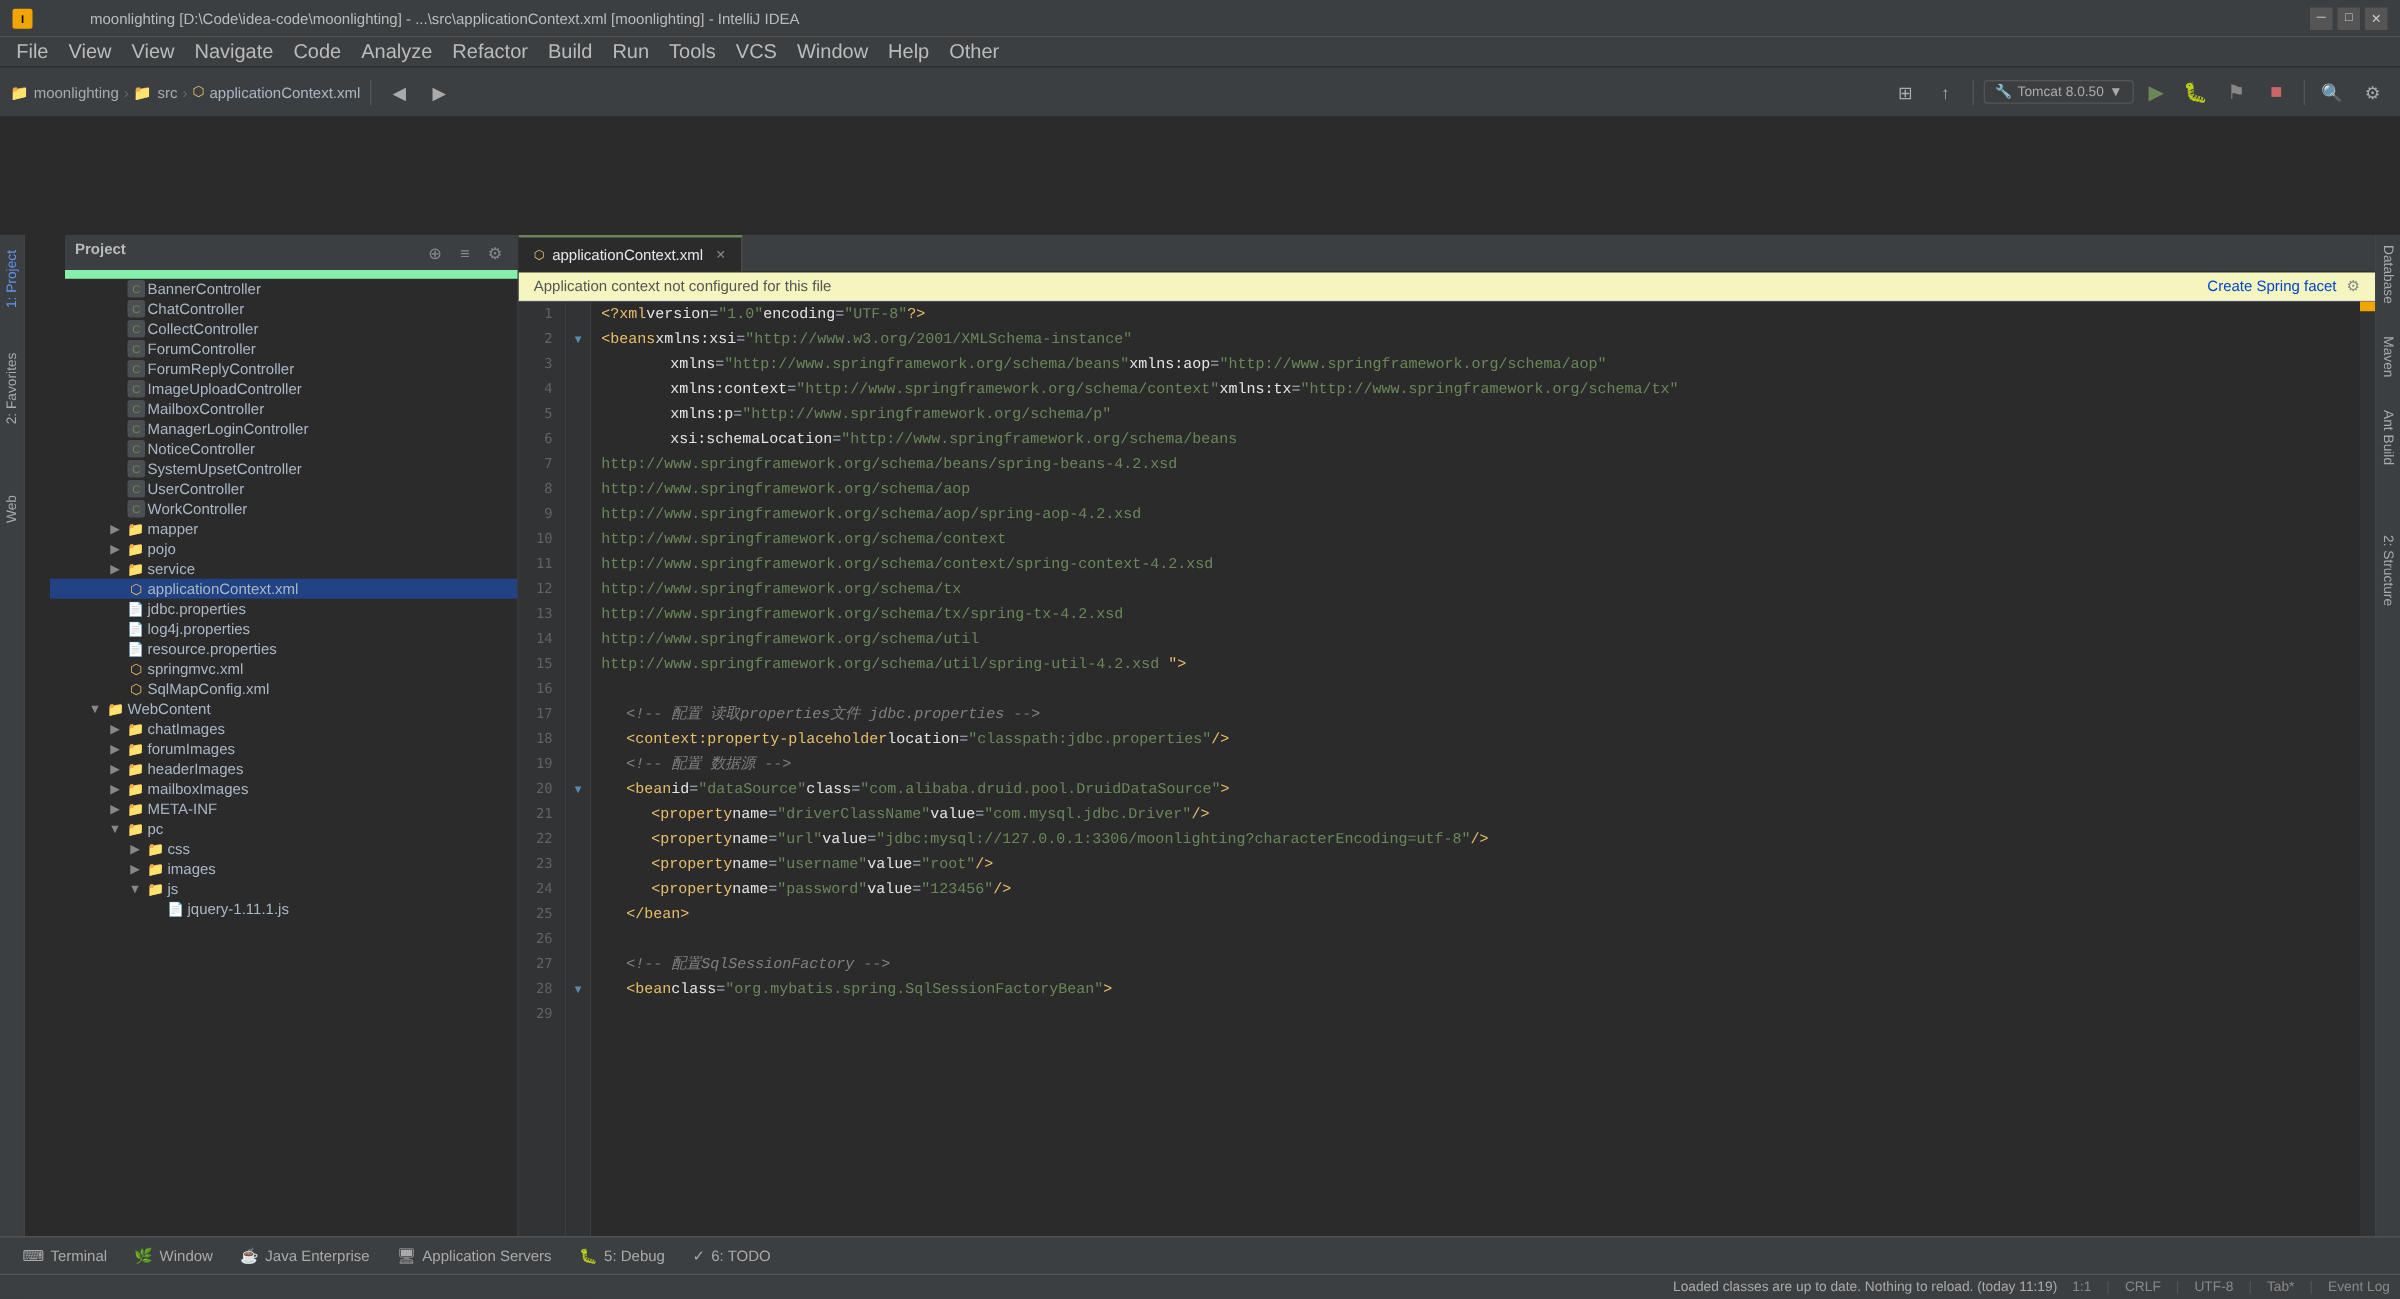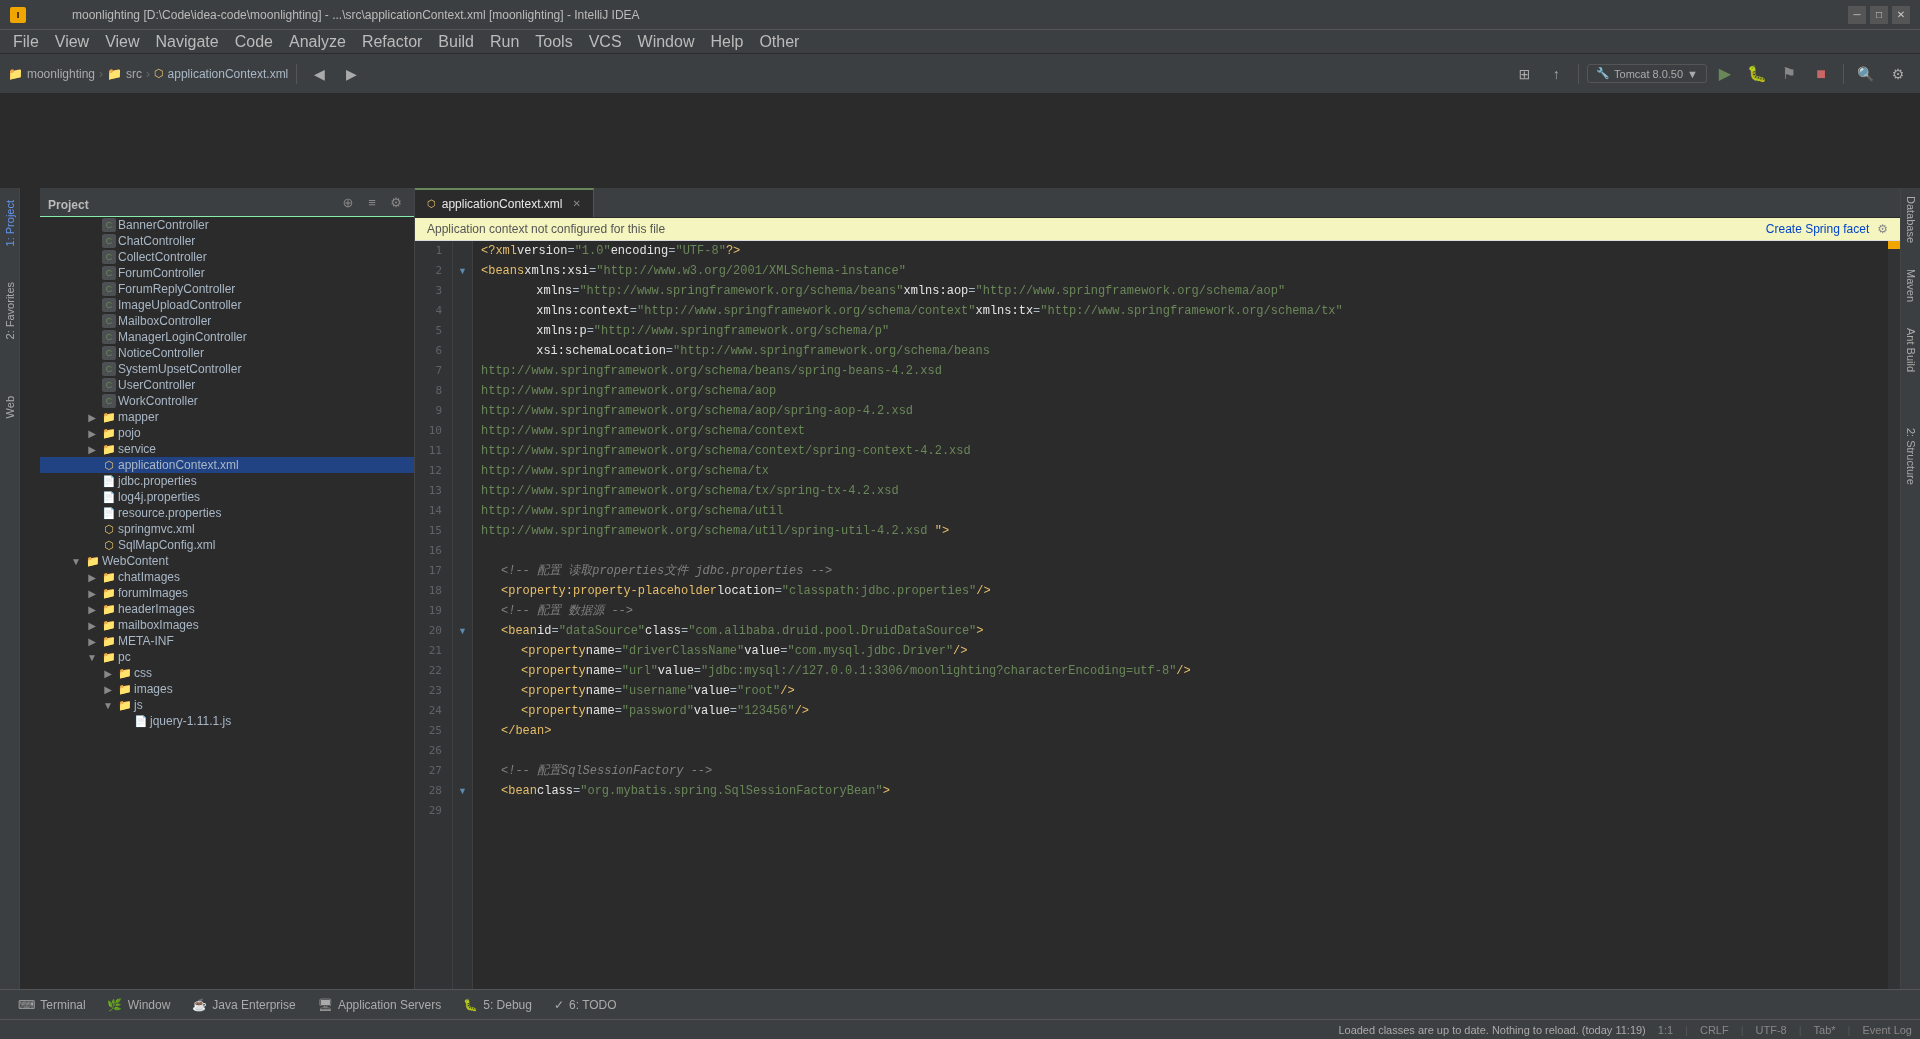--- a/index.html
+++ b/index.html
@@ -29,21 +29,21 @@
     .run-btn { width: 28px; height: 28px; background: transparent; border: none; cursor: pointer; font-size: 16px; display: flex; align-items: center; justify-content: center; }
     .run-btn.green { color: #6a8759; }
     .run-btn.red { color: #cc6666; }
     .run-btn.gray { color: #888; }
 
     
     #main-layout { display: flex; height: calc(100% - 94px - 50px); position: relative; top: 94px; }
 
     
     #project-panel { width: 375px; min-width: 200px; background: #2b2b2b; border-right: 1px solid #444; display: flex; flex-direction: column; margin-left: 20px; }
-    #project-panel-header { background: #3c3f41; padding: 4px 8px; display: flex; align-items: flex-end; gap: 6px; border-bottom: 1px solid #86efac; }
+    #project-panel-header { background: #3c3f41; padding: 4px 8px; display: flex; align-items: flex-start; gap: 6px; border-bottom: 7px solid #86efac; margin-left: 12px; }
     .panel-actions { margin-left: auto; display: flex; gap: 4px; }
     .panel-action-btn { background: none; border: none; color: #888; cursor: pointer; font-size: 13px; width: 20px; height: 20px; display: flex; align-items: center; justify-content: center; }
     #project-tree { flex: 1; overflow-y: auto; font-size: 12px; }
     .tree-item { display: flex; align-items: center; padding: 1px 0; cursor: pointer; white-space: nowrap; }
     .tree-item.selected { background: #214283; }
     .tree-indent { display: inline-block; }
     .tree-arrow { width: 16px; text-align: center; color: #888; font-size: 10px; }
     .tree-icon { width: 18px; height: 14px; display: inline-flex; align-items: center; justify-content: center; font-size: 11px; }
     .tree-label { color: #a9b7c6; font-size: 12px; }
     .folder-icon { color: #d4a84b; }
@@ -524,21 +524,21 @@
           <span class="xml-url">http://www.springframework.org/schema/util</span>
         </div>
         <div class="code-line">
           <span class="xml-url">http://www.springframework.org/schema/util/spring-util-4.2.xsd </span><span class="xml-bracket">"&gt;</span>
         </div>
         <div class="code-line">&nbsp;</div>
         <div class="code-line">
           <span style="padding-left:20px;"></span><span class="xml-comment">&lt;!-- 配置 读取properties文件 jdbc.properties --&gt;</span>
         </div>
         <div class="code-line">
-          <span style="padding-left:20px;"></span><span class="xml-bracket">&lt;</span><span class="xml-tag">property:property-placeholder</span> <span class="xml-attr">location</span><span class="xml-text">=</span><span class="xml-val">"classpath:jdbc.properties"</span> <span class="xml-bracket">/&gt;</span>
+          <span style="padding-left:20px;"></span><span class="xml-bracket">&lt;</span><span class="xml-tag">context:property-placeholder</span> <span class="xml-attr">location</span><span class="xml-text">=</span><span class="xml-val">"classpath:jdbc.properties"</span> <span class="xml-bracket">/&gt;</span>
         </div>
         <div class="code-line">
           <span style="padding-left:20px;"></span><span class="xml-comment">&lt;!-- 配置 数据源 --&gt;</span>
         </div>
         <div class="code-line">
           <span style="padding-left:20px;"></span><span class="xml-bracket">&lt;</span><span class="xml-tag">bean</span> <span class="xml-attr">id</span><span class="xml-text">=</span><span class="xml-val">"dataSource"</span> <span class="xml-attr">class</span><span class="xml-text">=</span><span class="xml-val">"com.alibaba.druid.pool.DruidDataSource"</span><span class="xml-bracket">&gt;</span>
         </div>
         <div class="code-line">
           <span style="padding-left:40px;"></span><span class="xml-bracket">&lt;</span><span class="xml-tag">property</span> <span class="xml-attr">name</span><span class="xml-text">=</span><span class="xml-val">"driverClassName"</span> <span class="xml-attr">value</span><span class="xml-text">=</span><span class="xml-val">"com.mysql.jdbc.Driver"</span> <span class="xml-bracket">/&gt;</span>
         </div>

